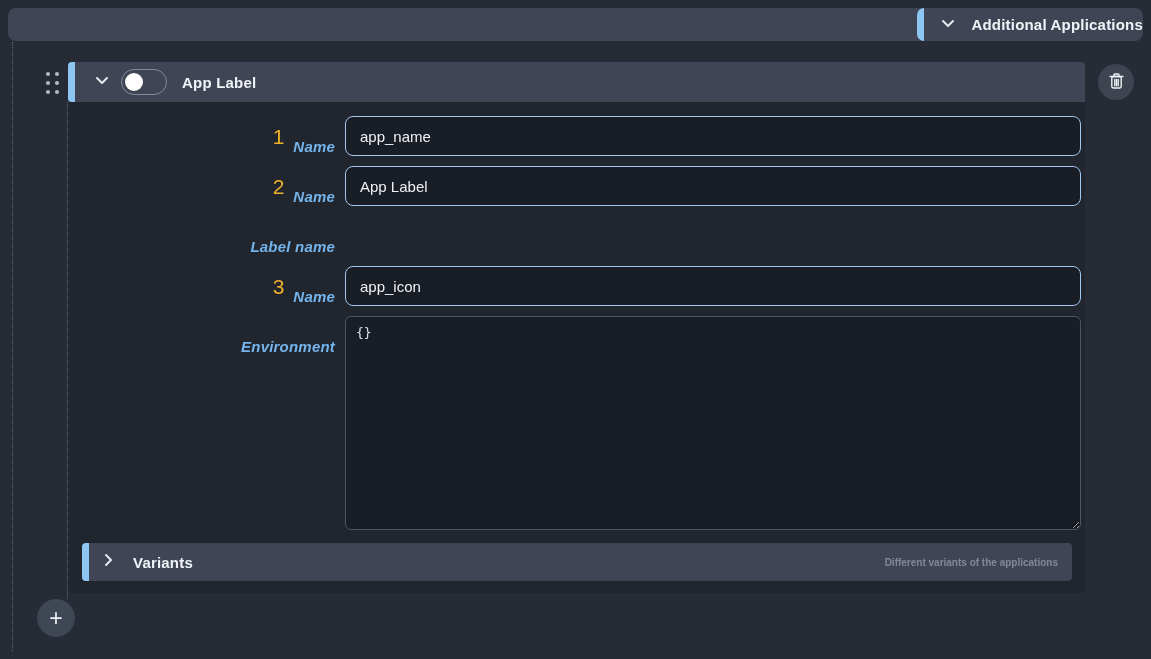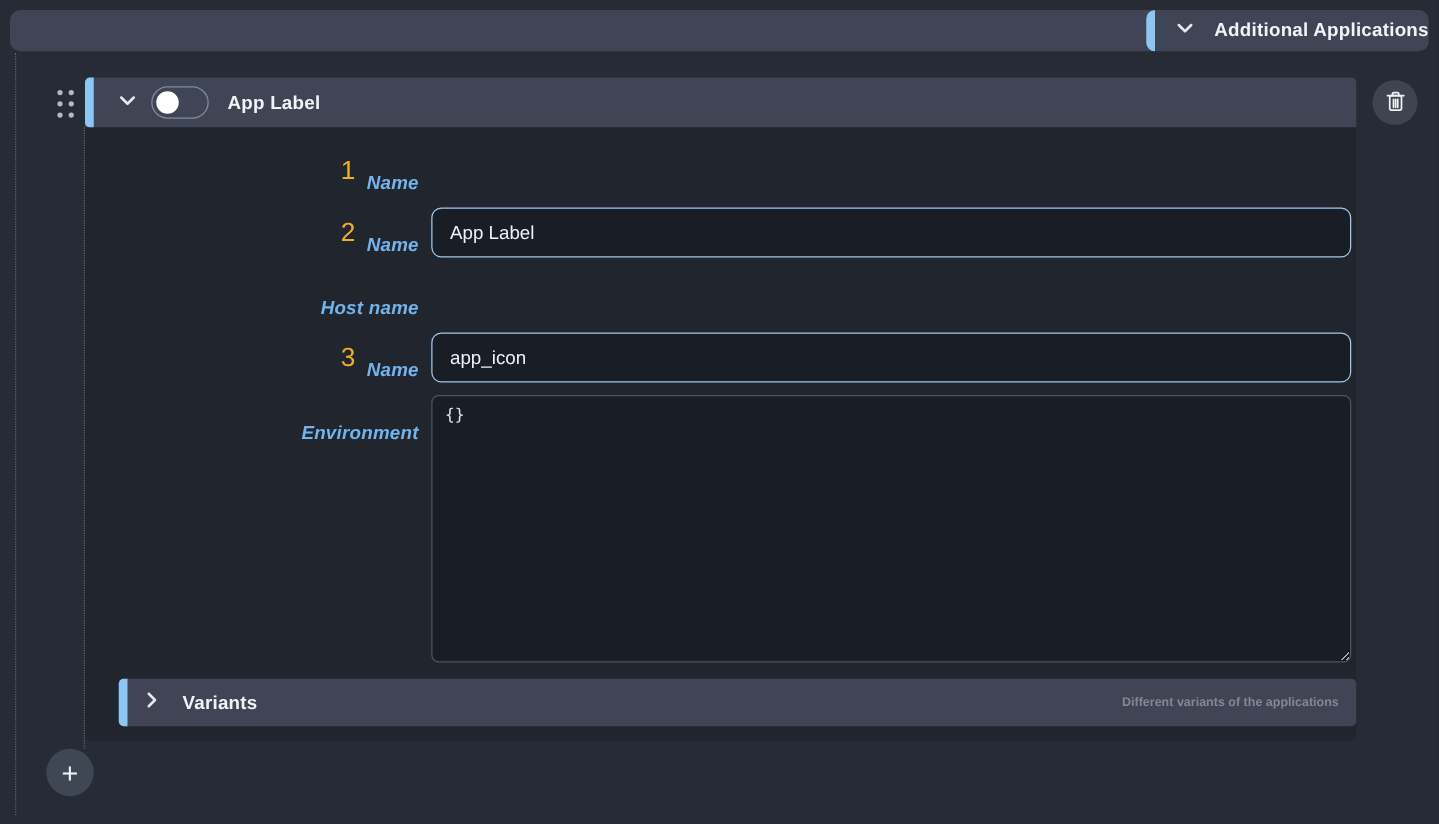--- a/index.html
+++ b/index.html
@@ -71,21 +71,21 @@
     color:#eef2f6;font-size:15px;font-family:"Liberation Sans", sans-serif;
     padding:0 14px;outline:none;
   }
   .env-textarea{
     position:absolute;left:277px;top:214px;width:736px;height:214px;box-sizing:border-box;
     background:#191d26;border:1px solid #4d535f;border-radius:6px;
     color:#dfe3e8;font-family:"DejaVu Sans Mono", monospace;font-size:13px;
     padding:8px 10px;outline:none;resize:both;
   }
   .variants-header{
-    position:absolute;left:27px;top:441px;width:990px;height:38px;
+    position:absolute;left:14px;top:441px;width:990px;height:38px;
     background:#3f4554;border-radius:4px;
     display:flex;align-items:center;cursor:pointer;
   }
   .variants-header .chev{margin-left:11px;}
   .variants-title{margin-left:17px;}
   .variants-hint{margin-left:auto;margin-right:14px;color:#828896;font-size:10px;font-weight:bold;}
 </style>
 </head>
 <body>
 
@@ -143,34 +143,35 @@
     </span>
   </button>
 
   <div class="card-content">
 
     <div class="row" style="top:14px">
       <div class="row-label">
         <span class="annot">1</span>
         <span class="lbl">Name</span>
       </div>
+      <input class="text-input" type="text" value="app_name" style="">
     </div>
 
     <div class="row" style="top:64px">
       <div class="row-label">
         <span class="annot">2</span>
         <span class="lbl">Name</span>
       </div>
       <input class="text-input" type="text" value="App Label" style="">
     </div>
 
     <div class="row" style="top:114px">
       <div class="row-label">
         <span class="annot"></span>
-        <span class="lbl">Host name</span>
+        <span class="lbl">Label name</span>
       </div>
     </div>
 
     <div class="row" style="top:164px">
       <div class="row-label">
         <span class="annot">3</span>
         <span class="lbl">Name</span>
       </div>
       <input class="text-input" type="text" value="app_icon" style="">
     </div>

